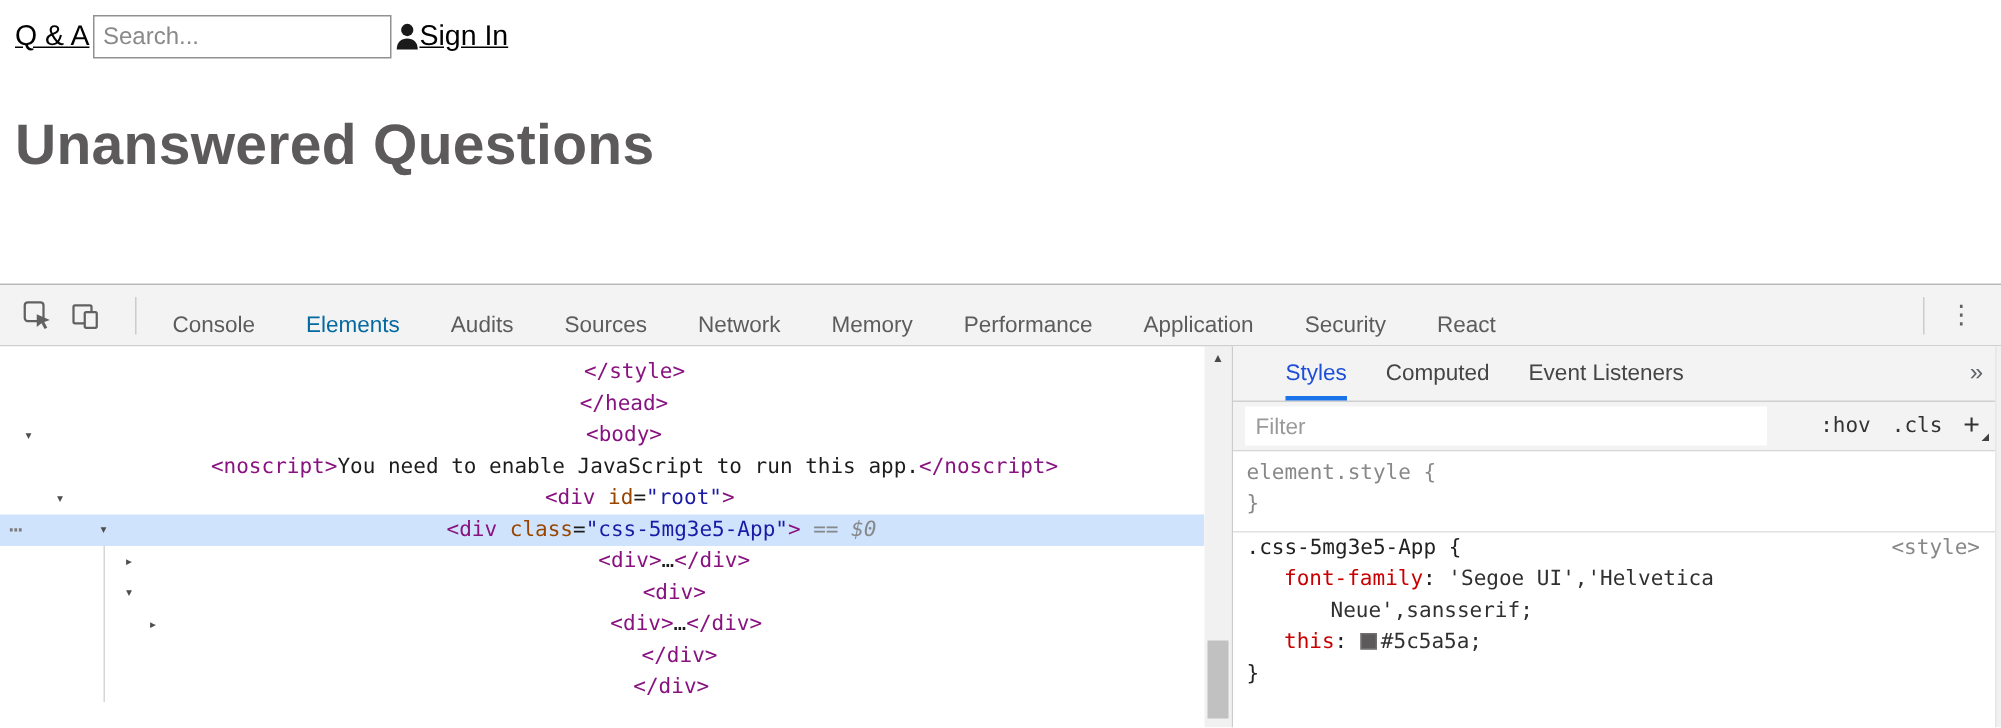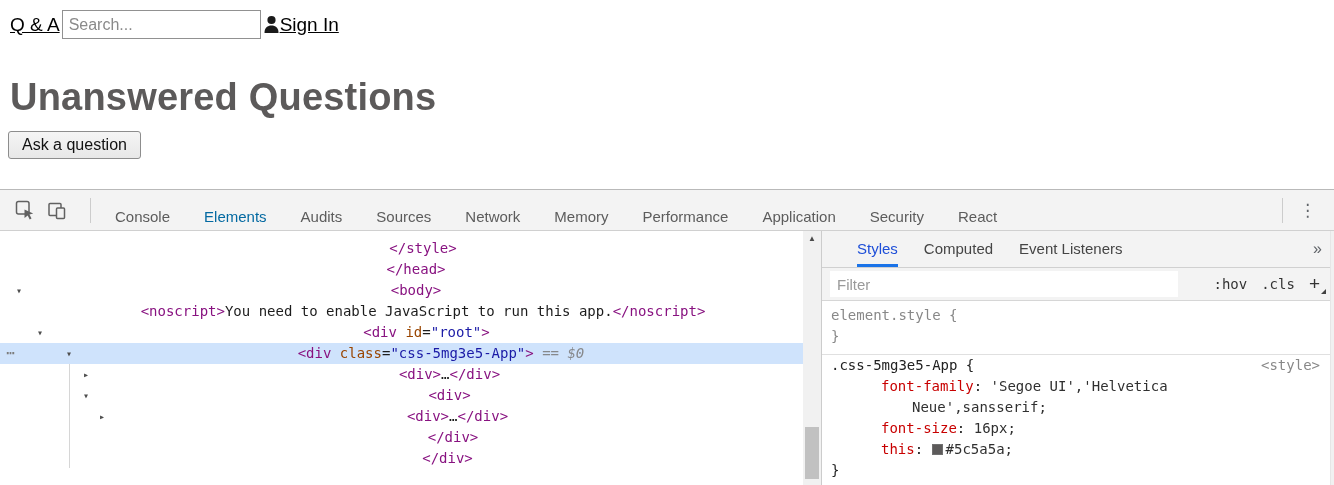--- a/index.html
+++ b/index.html
@@ -86,21 +86,21 @@
 
   .styles-content { flex:1; overflow:hidden; background:#fff;
     font-family:"DejaVu Sans Mono","Liberation Mono",monospace; font-size:14px;
     color:#222; padding-top:4px; }
   .style-section { padding:0 0 7px 0; border-bottom:1px solid #e0e0e0; }
   .style-section:last-child { border-bottom:none; }
   .rule-line, .rule-head { padding-left:9px; line-height:21px; white-space:pre; }
   .rule-origin { float:right; margin-right:14px; color:#888; }
   .style-section.muted .rule-line, .style-section.muted .rule-head,
   .style-section.muted .rule-selector { color:#888; }
-  .prop { padding-left:90px; text-indent:-31px; line-height:21px; max-width:370px; }
+  .prop { padding-left:65px; text-indent:-31px; line-height:21px; max-width:370px; }
   .prop-name { color:#c80000; }
   .prop-value { color:#303030; }
   .swatch { display:inline-block; width:11px; height:11px; border:1px solid #707070;
     margin-right:3px; vertical-align:-1px; text-indent:0; }
   .right-strip { position:absolute; right:0; top:0; bottom:0; width:4px; background:#f1f1f1;
     border-left:1px solid #e6e6e6; }
   svg .ln { stroke:#616161; fill:none; stroke-width:1.5; }
   svg .fl { fill:#616161; stroke:none; }
 </style>
 </head>
@@ -116,21 +116,20 @@
         <span class="person-ico">
           <svg width="17" height="19" viewBox="0 0 17 19">
             <circle cx="8.5" cy="5" r="4.1" fill="#1a1a1a"></circle>
             <path d="M1.5 18 C1.5 12.8 4.5 10.6 8.5 10.6 C12.5 10.6 15.5 12.8 15.5 18 Z" fill="#1a1a1a"></path>
           </svg>
         </span>
         <span>Sign In</span>
       </a>
     </div>
     <div class="page-title">Unanswered Questions</div>
-    <button class="ask-btn">Ask a question</button>
   </div>
 
   <div class="devtools">
     <div class="dt-toolbar">
       <span class="tool-btn">
         <svg width="20" height="20" viewBox="0 0 20 20">
           <rect class="ln" x="1.5" y="1.5" width="12.5" height="12.5" rx="2"></rect>
           <path class="fl" d="M9.5 9.5 L18.2 13.4 L14.5 14.6 L16.5 18.5 L14.7 19.4 L12.7 15.5 L9.5 18 Z"></path>
         </svg>
       </span>
@@ -196,21 +195,20 @@
           </span>
         </div>
         <div class="styles-content" id="styles-content">
             <div class="style-section muted">
               <div class="rule-head"><span class="rule-selector">element.style</span> {</div>
               <div class="rule-line">}</div>
             </div>
             <div class="style-section">
               <div class="rule-head"><span class="rule-origin">&lt;style&gt;</span><span class="rule-selector">.css-5mg3e5-App</span> {</div>
               <div class="prop"><span class="prop-name">font-family</span>: <span class="prop-value">'Segoe UI','Helvetica Neue',sansserif;</span></div>
-              <div class="prop"><span class="prop-name">font-size</span>: <span class="prop-value">16px;</span></div>
               <div class="prop"><span class="prop-name">this</span>: <span class="swatch" style="background: rgb(92, 90, 90);"></span><span class="prop-value">#5c5a5a;</span></div>
               <div class="rule-line">}</div>
             </div>
           </div>
         <div class="right-strip"></div>
       </div>
     </div>
   </div>
 </div>
 

